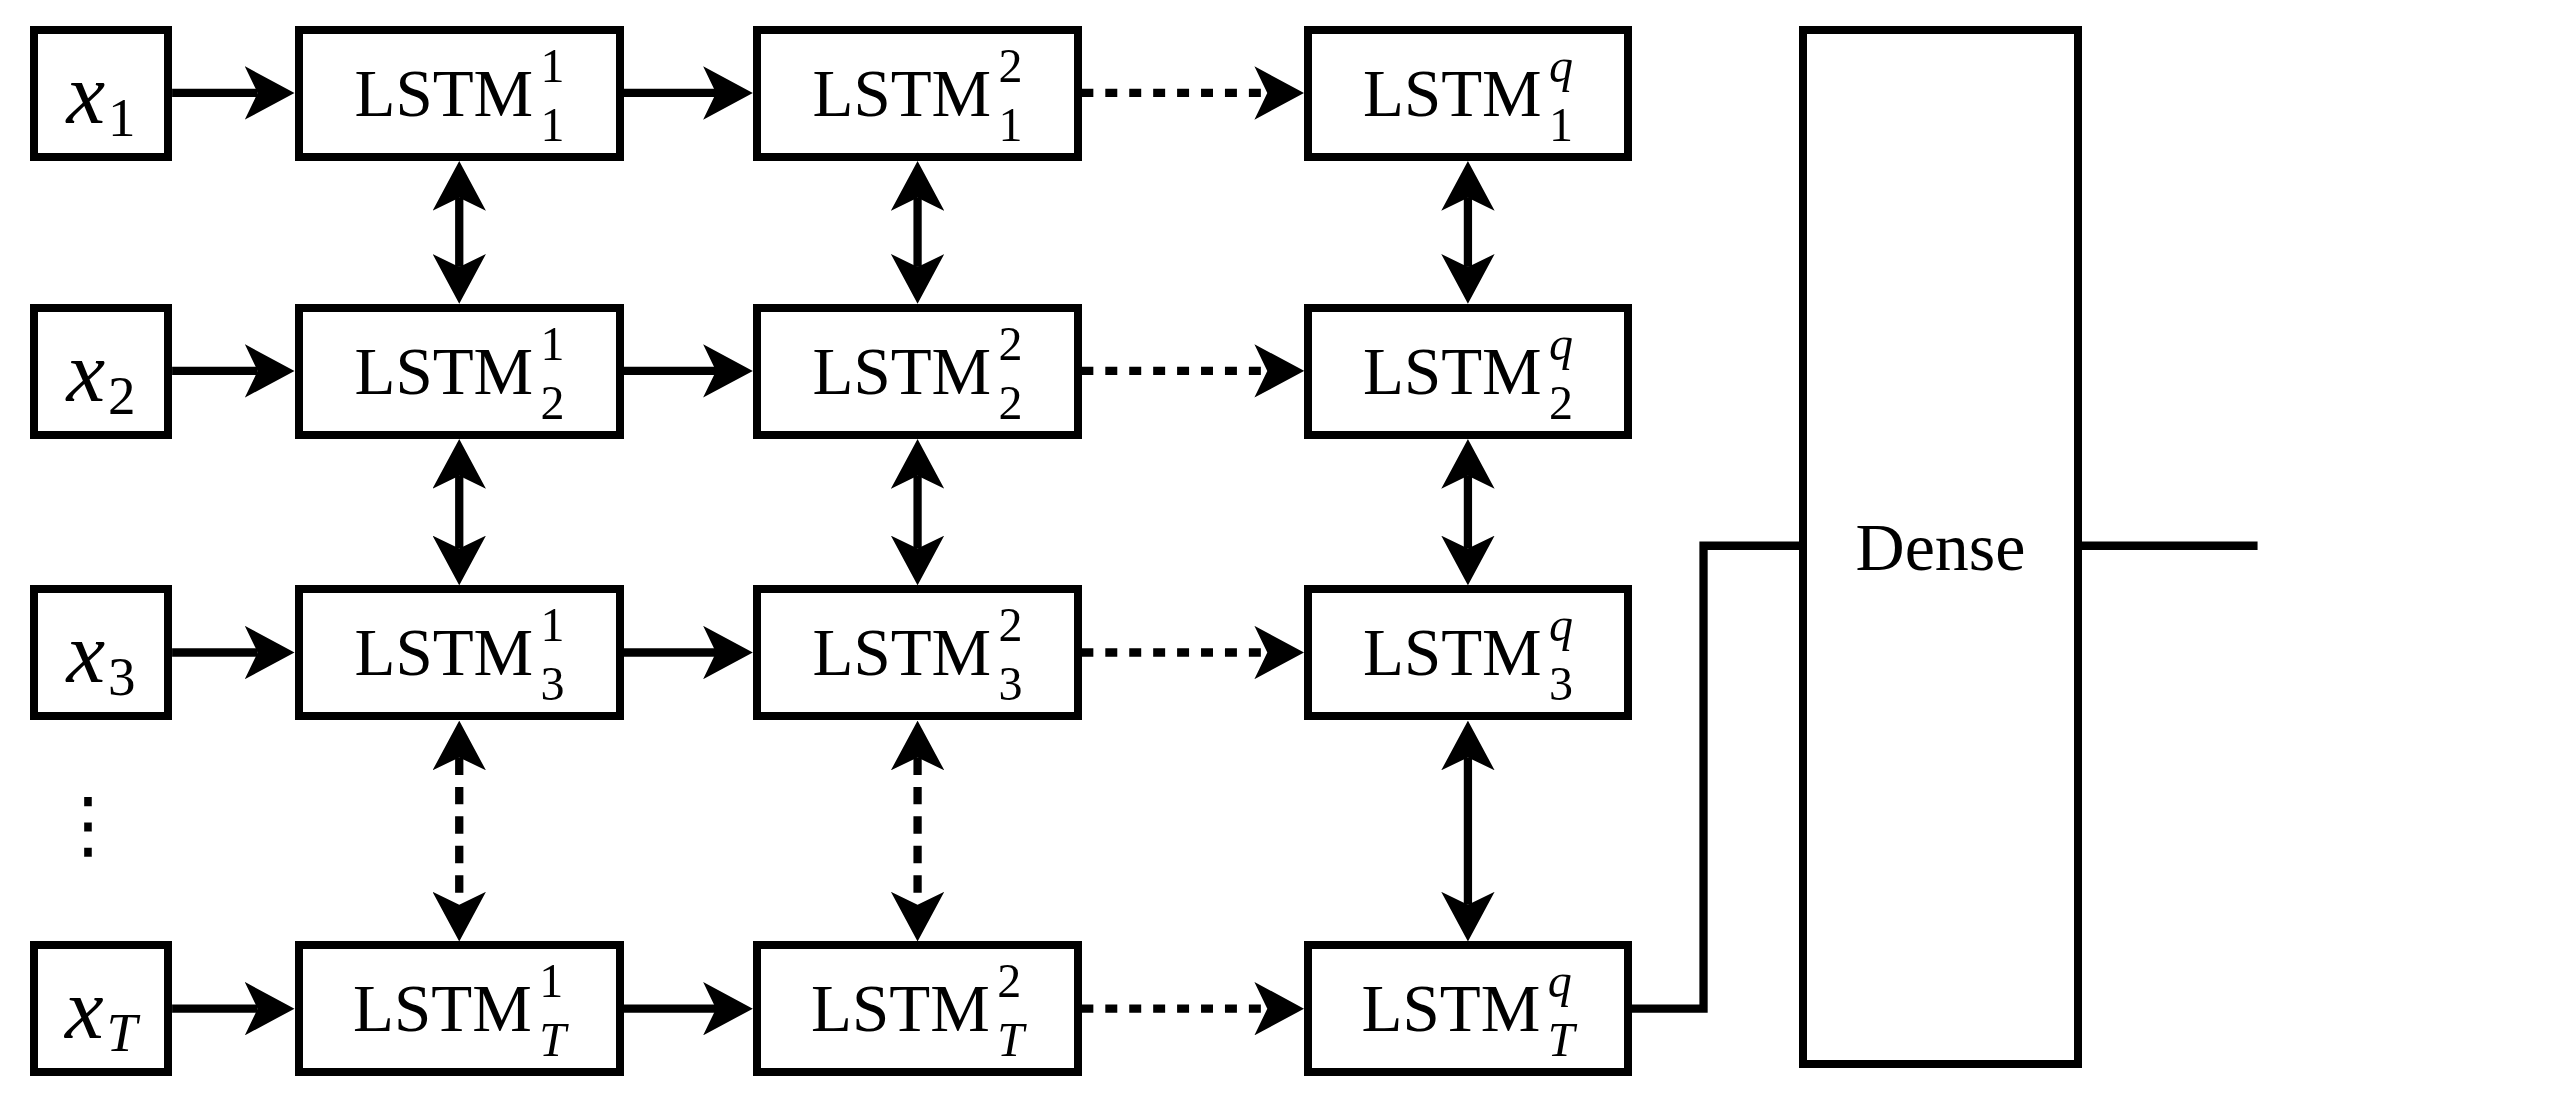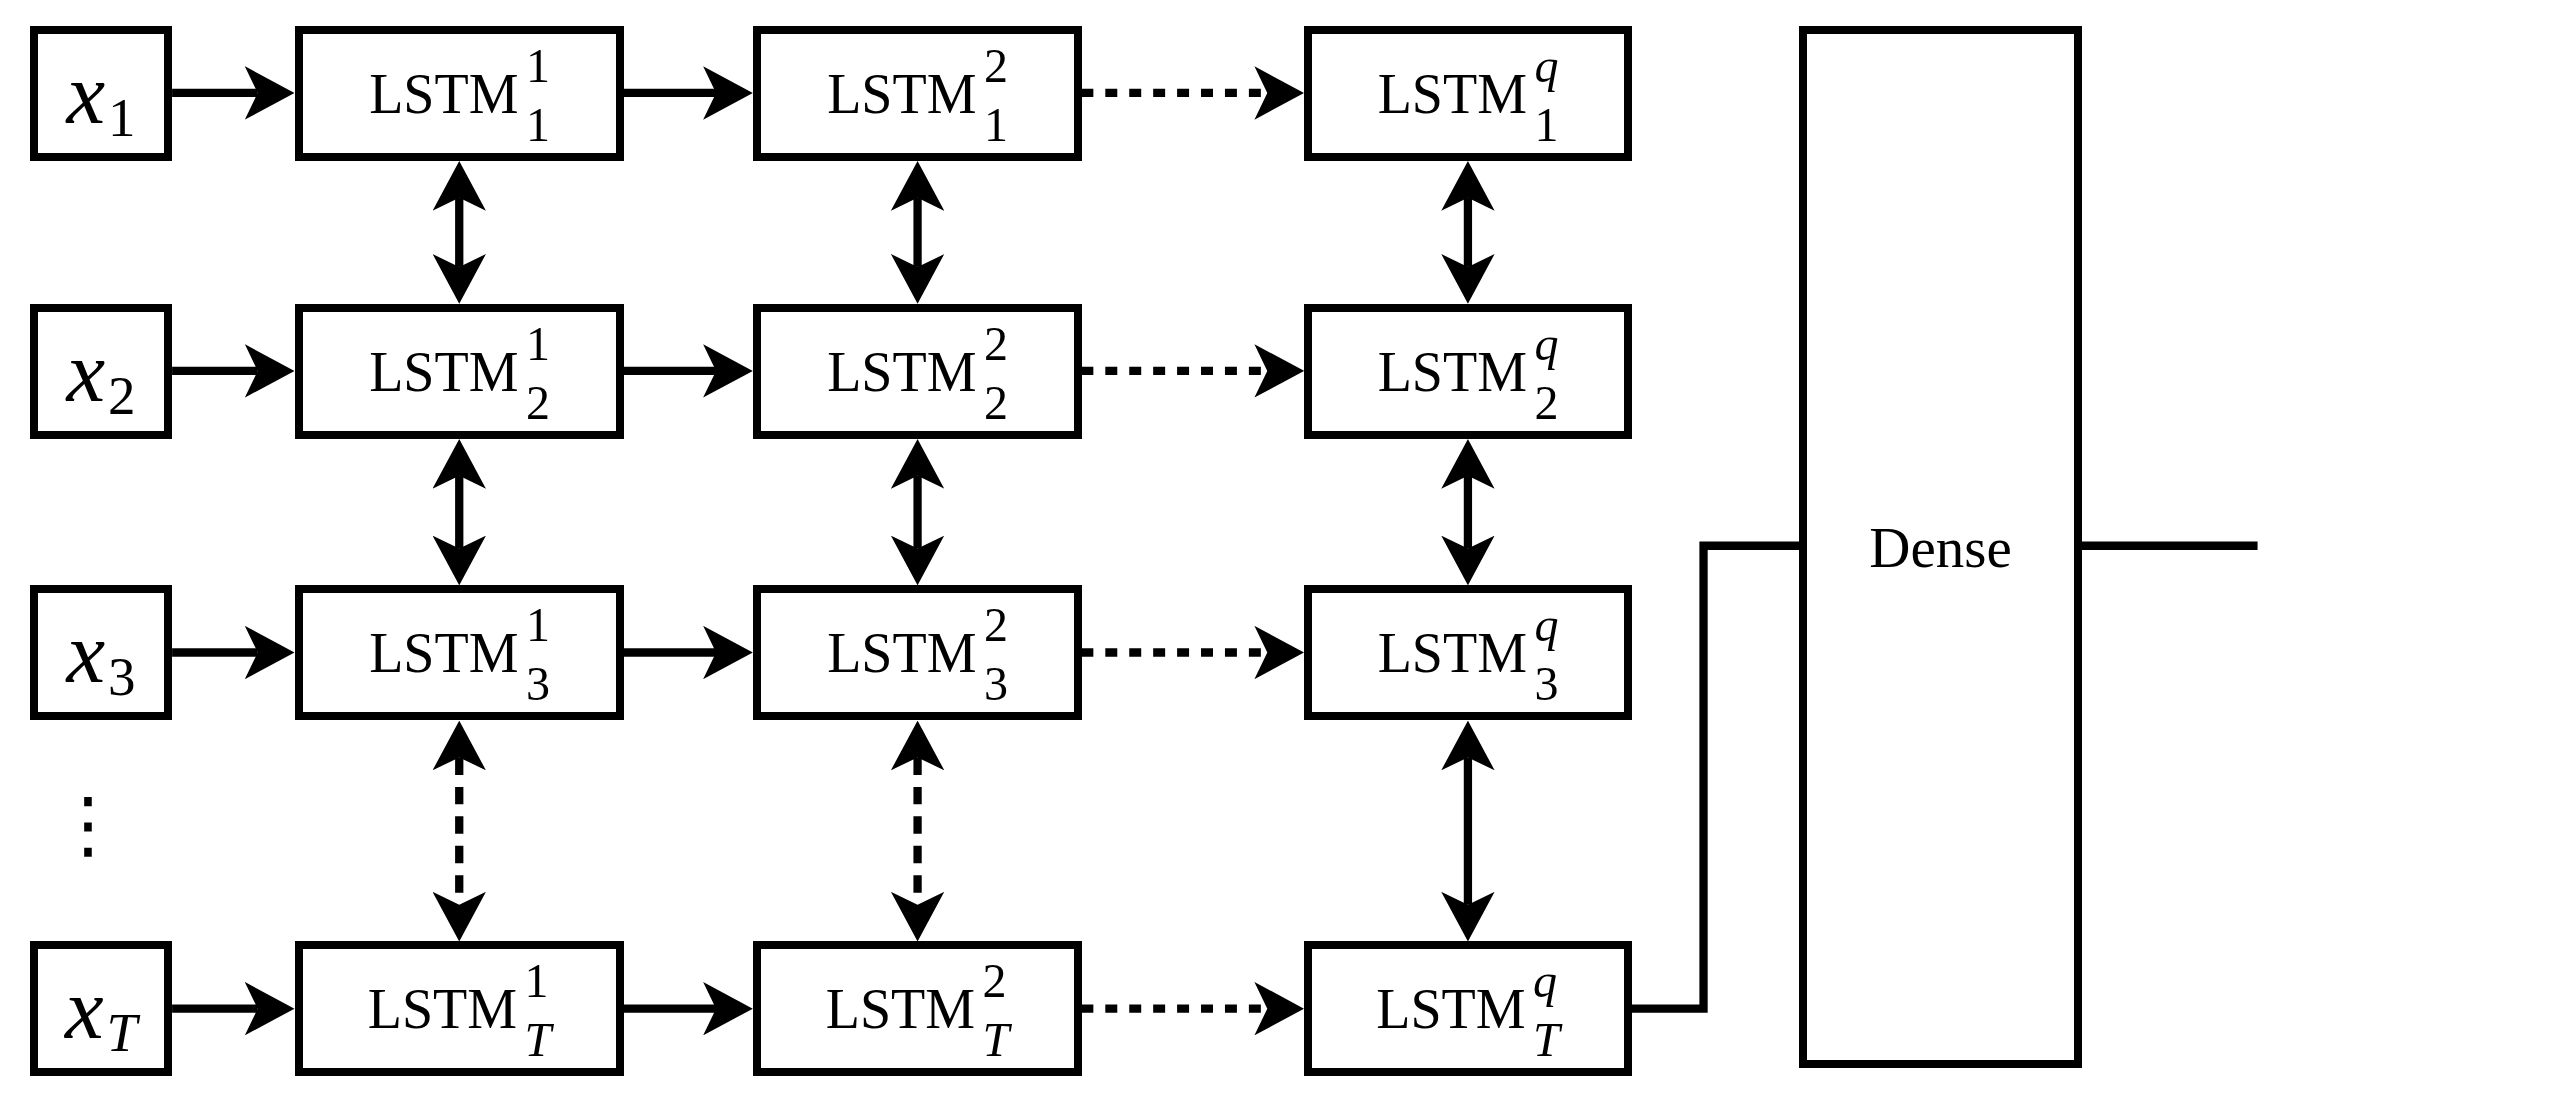--- a/index.html
+++ b/index.html
@@ -7,29 +7,29 @@
     position:relative;width:2576px;height:1109px;overflow:hidden;
     font-family:"Liberation Serif","DejaVu Serif",serif;
   }
   #wires{position:absolute;left:0;top:0;}
   .box{
     position:absolute;box-sizing:border-box;
     border:8.3px solid currentColor;background:#fff;
     display:flex;align-items:center;justify-content:center;
     white-space:nowrap;
   }
-  .lstm-base{font-size:56px;line-height:1;}
+  .lstm-base{font-size:67px;line-height:1;}
   .scripts{
     display:inline-flex;flex-direction:column;align-items:flex-start;
     margin-left:7.4px;font-size:48px;line-height:1;row-gap:11px;
     transform:translateY(1.8px);
   }
   .input-base{font-size:87px;line-height:1;}
   .input-sub{font-size:55px;line-height:1;margin-left:2.8px;transform:translateY(24px);}
-  .big-label{font-size:57px;line-height:1;}
+  .big-label{font-size:68px;line-height:1;}
   .ellipsis{
     position:absolute;left:51px;top:788px;width:64px;
     text-align:center;font-size:74px;line-height:1;
   }
 </style>
 </head>
 <body>
 
 <div id="stage" style="background: rgb(255, 255, 255); color: rgb(0, 0, 0);">
 

